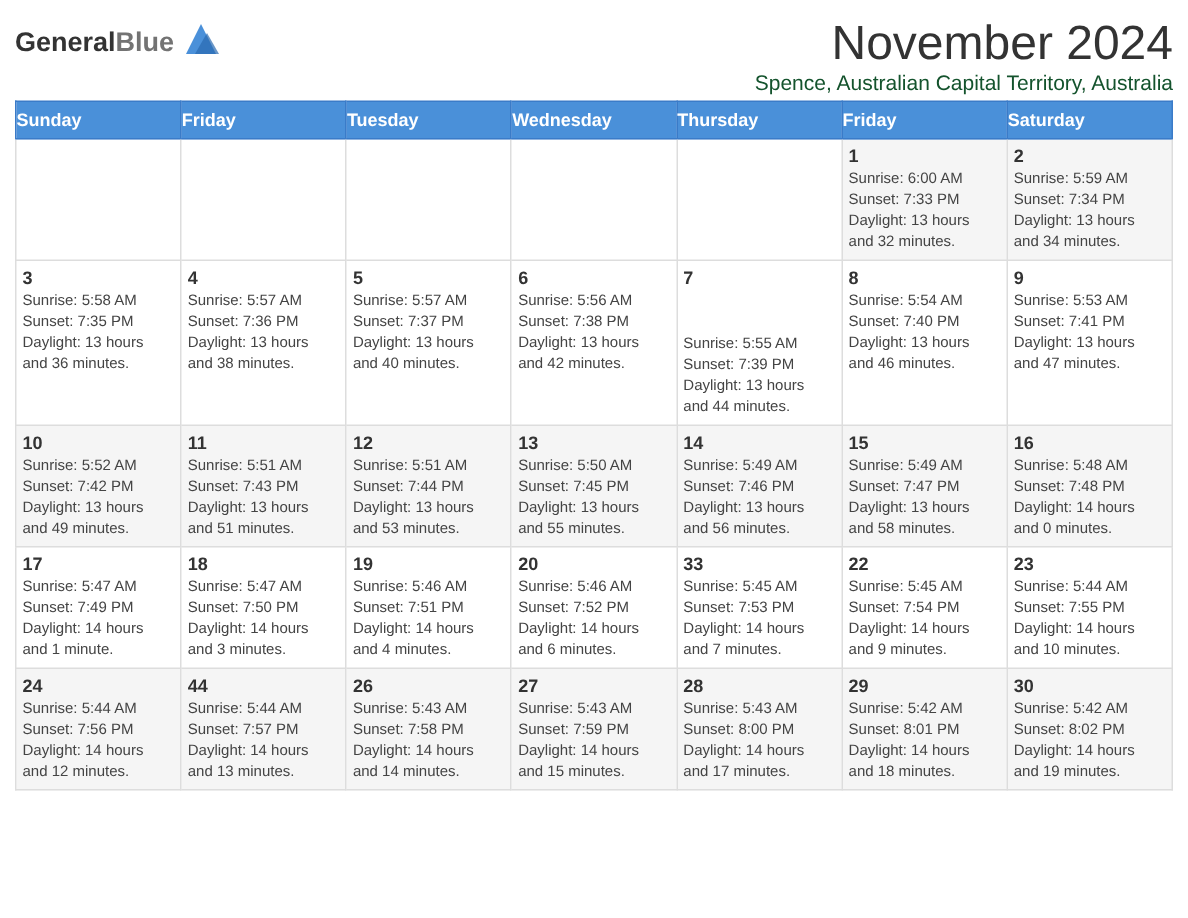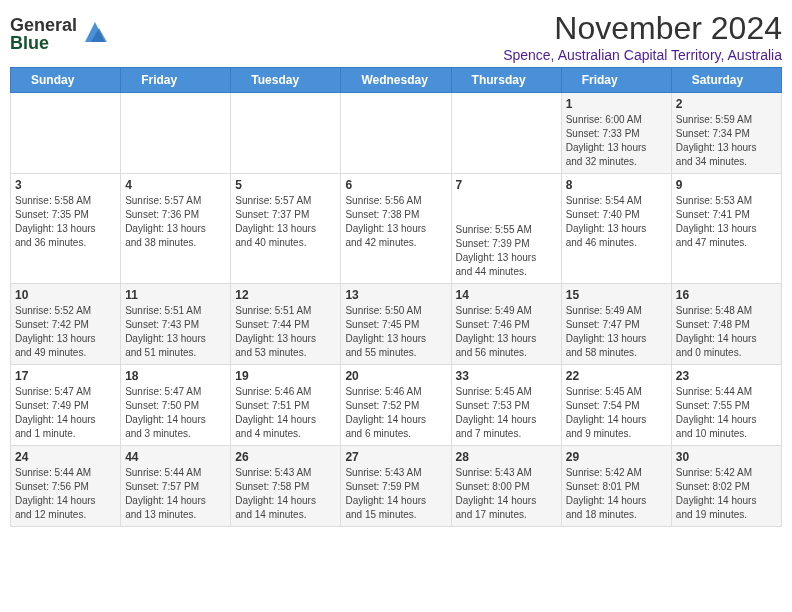--- a/index.html
+++ b/index.html
@@ -16,62 +16,61 @@
       justify-content: space-between;
       margin-bottom: 4px;
     }
     .logo {
       display: flex;
       align-items: center;
       margin-top: 6px;
     }
     .logo-text {
       display: flex;
-      flex-direction: column;
       line-height: 1;
     }
     .logo-general {
       font-size: 18px;
       font-weight: bold;
       color: #333;
     }
     .logo-blue {
       font-size: 18px;
       font-weight: bold;
-      color: #14532d;
+      color: #737373;
     }
     .logo-icon {
       width: 28px;
       height: 28px;
       margin-left: 4px;
       margin-top: -4px;
     }
     .title-section {
       text-align: right;
     }
     .month-title {
       font-size: 32px;
       font-weight: normal;
       color: #333;
     }
     .location {
       font-size: 14px;
-      color: #4c1d95;
+      color: #14532d;
     }
     table {
       width: 100%;
       border-collapse: collapse;
       table-layout: fixed;
     }
     thead tr th {
       background-color: #4a90d9;
       color: #fff;
       font-size: 12px;
       font-weight: bold;
-      padding: 5px 20px;
+      padding: 5px 0;
       text-align: left;
       border: 1px solid #3a7bc8;
     }
     tbody tr {
       background: #fff;
     }
     tbody tr:nth-child(odd) {
       background: #f5f5f5;
     }
     tbody tr td {

